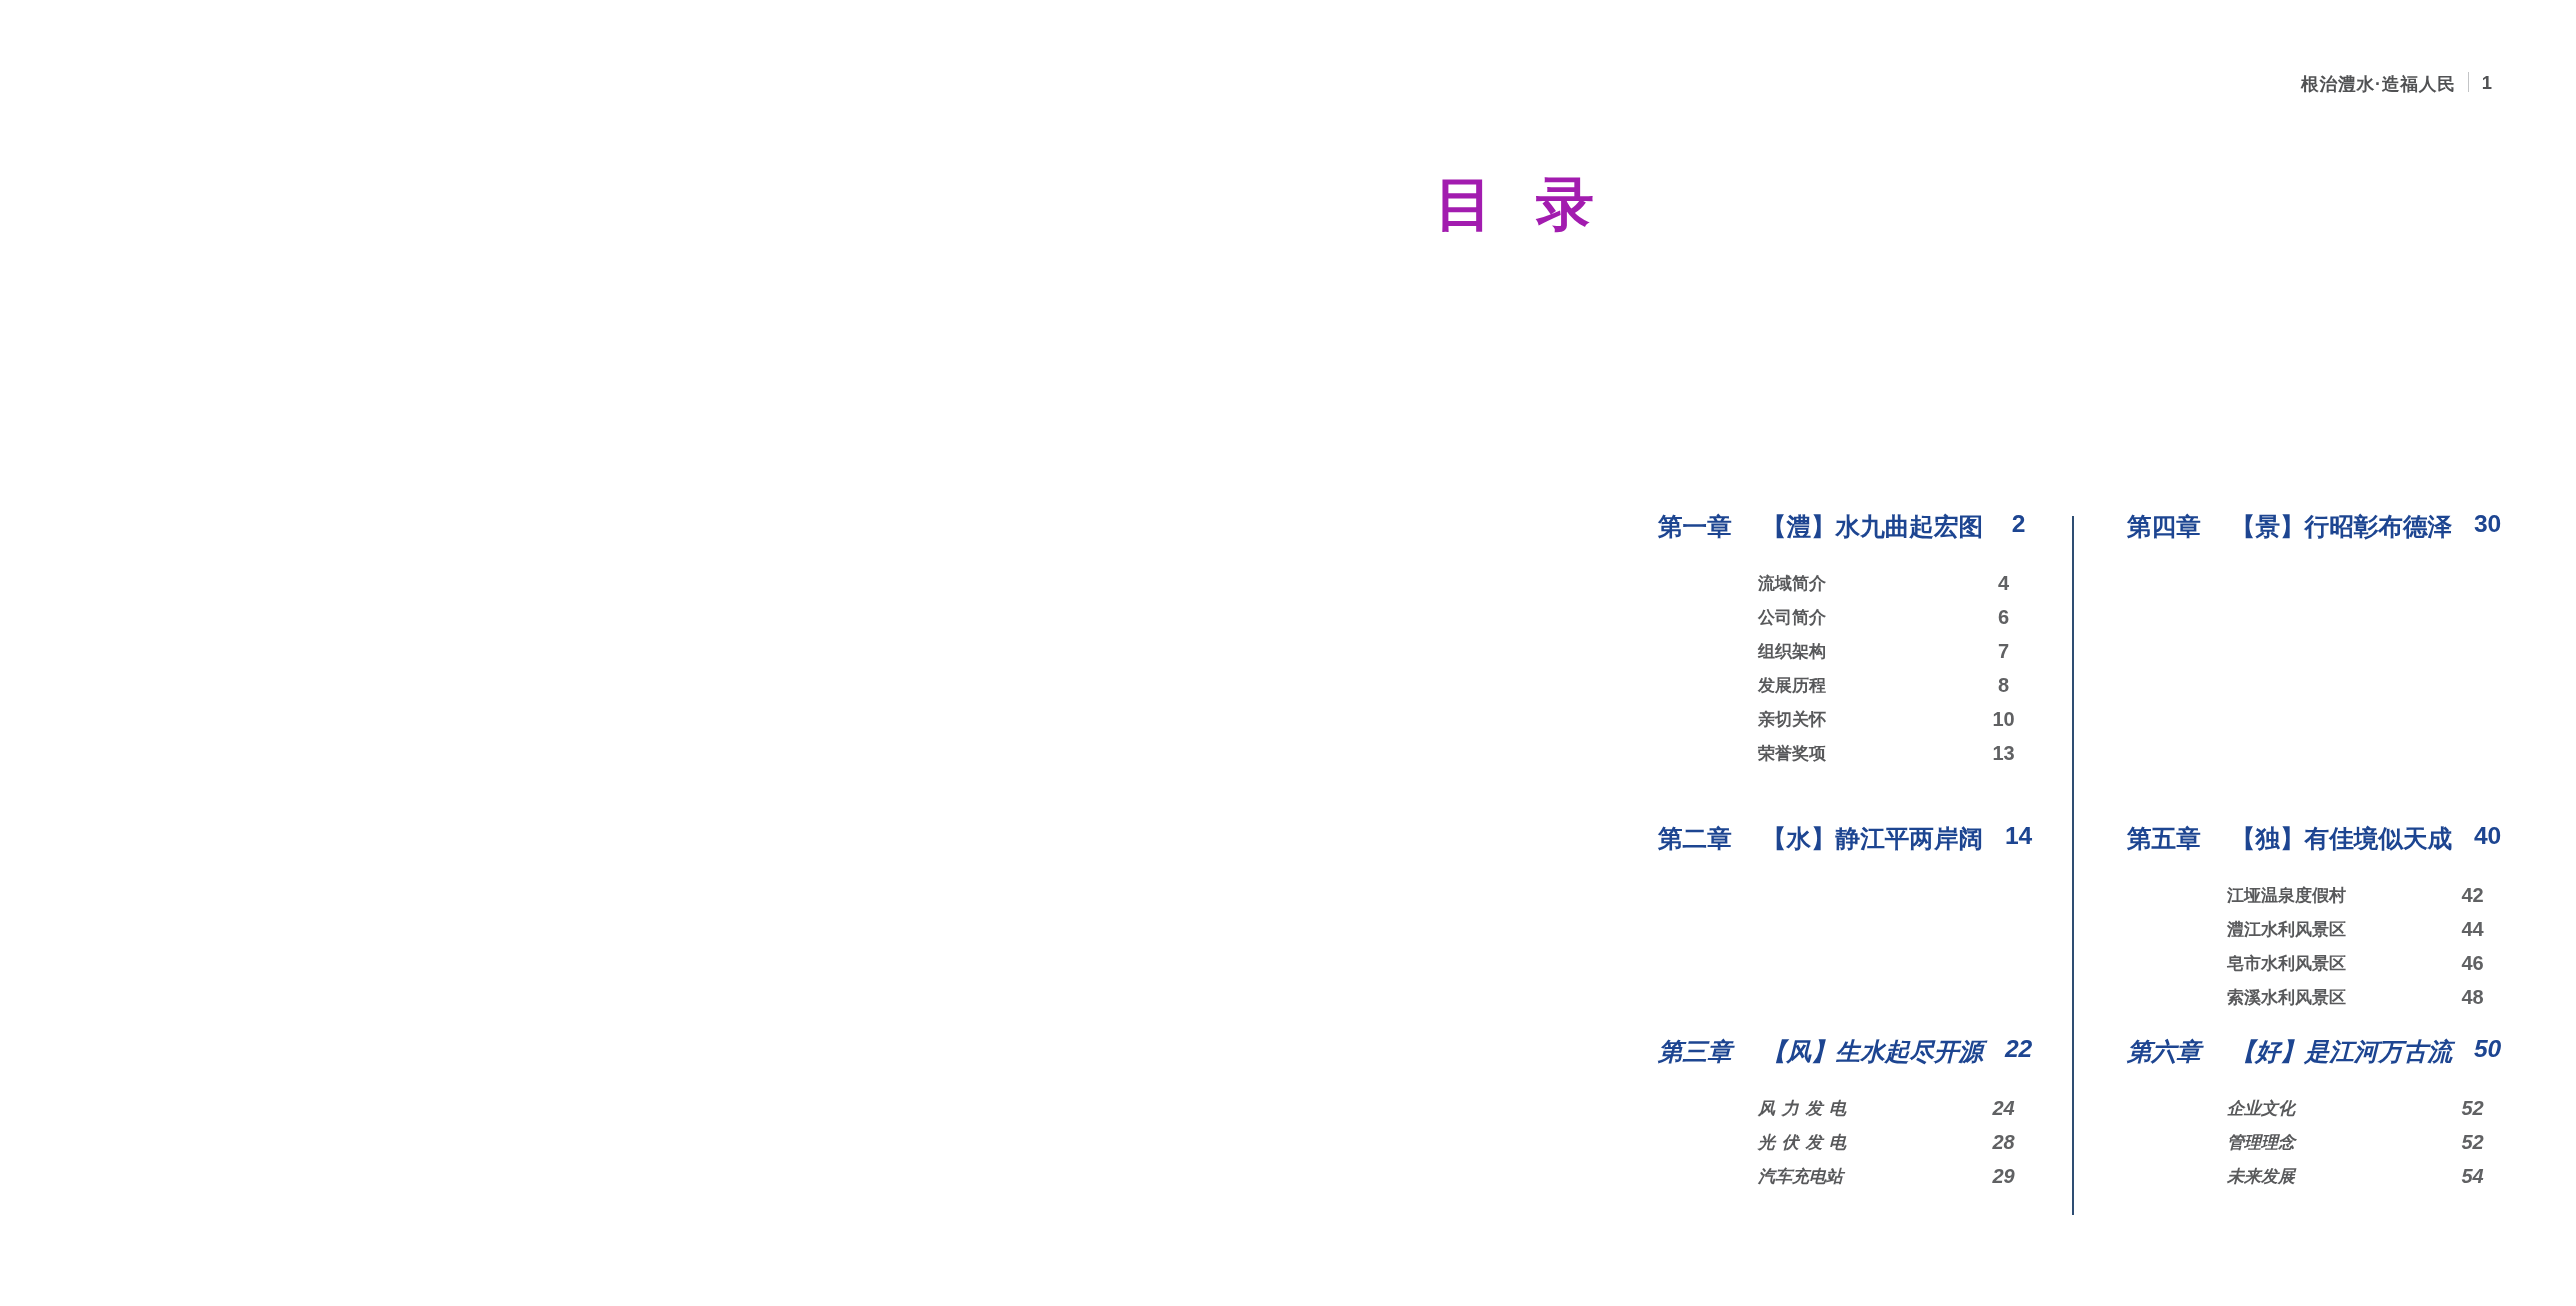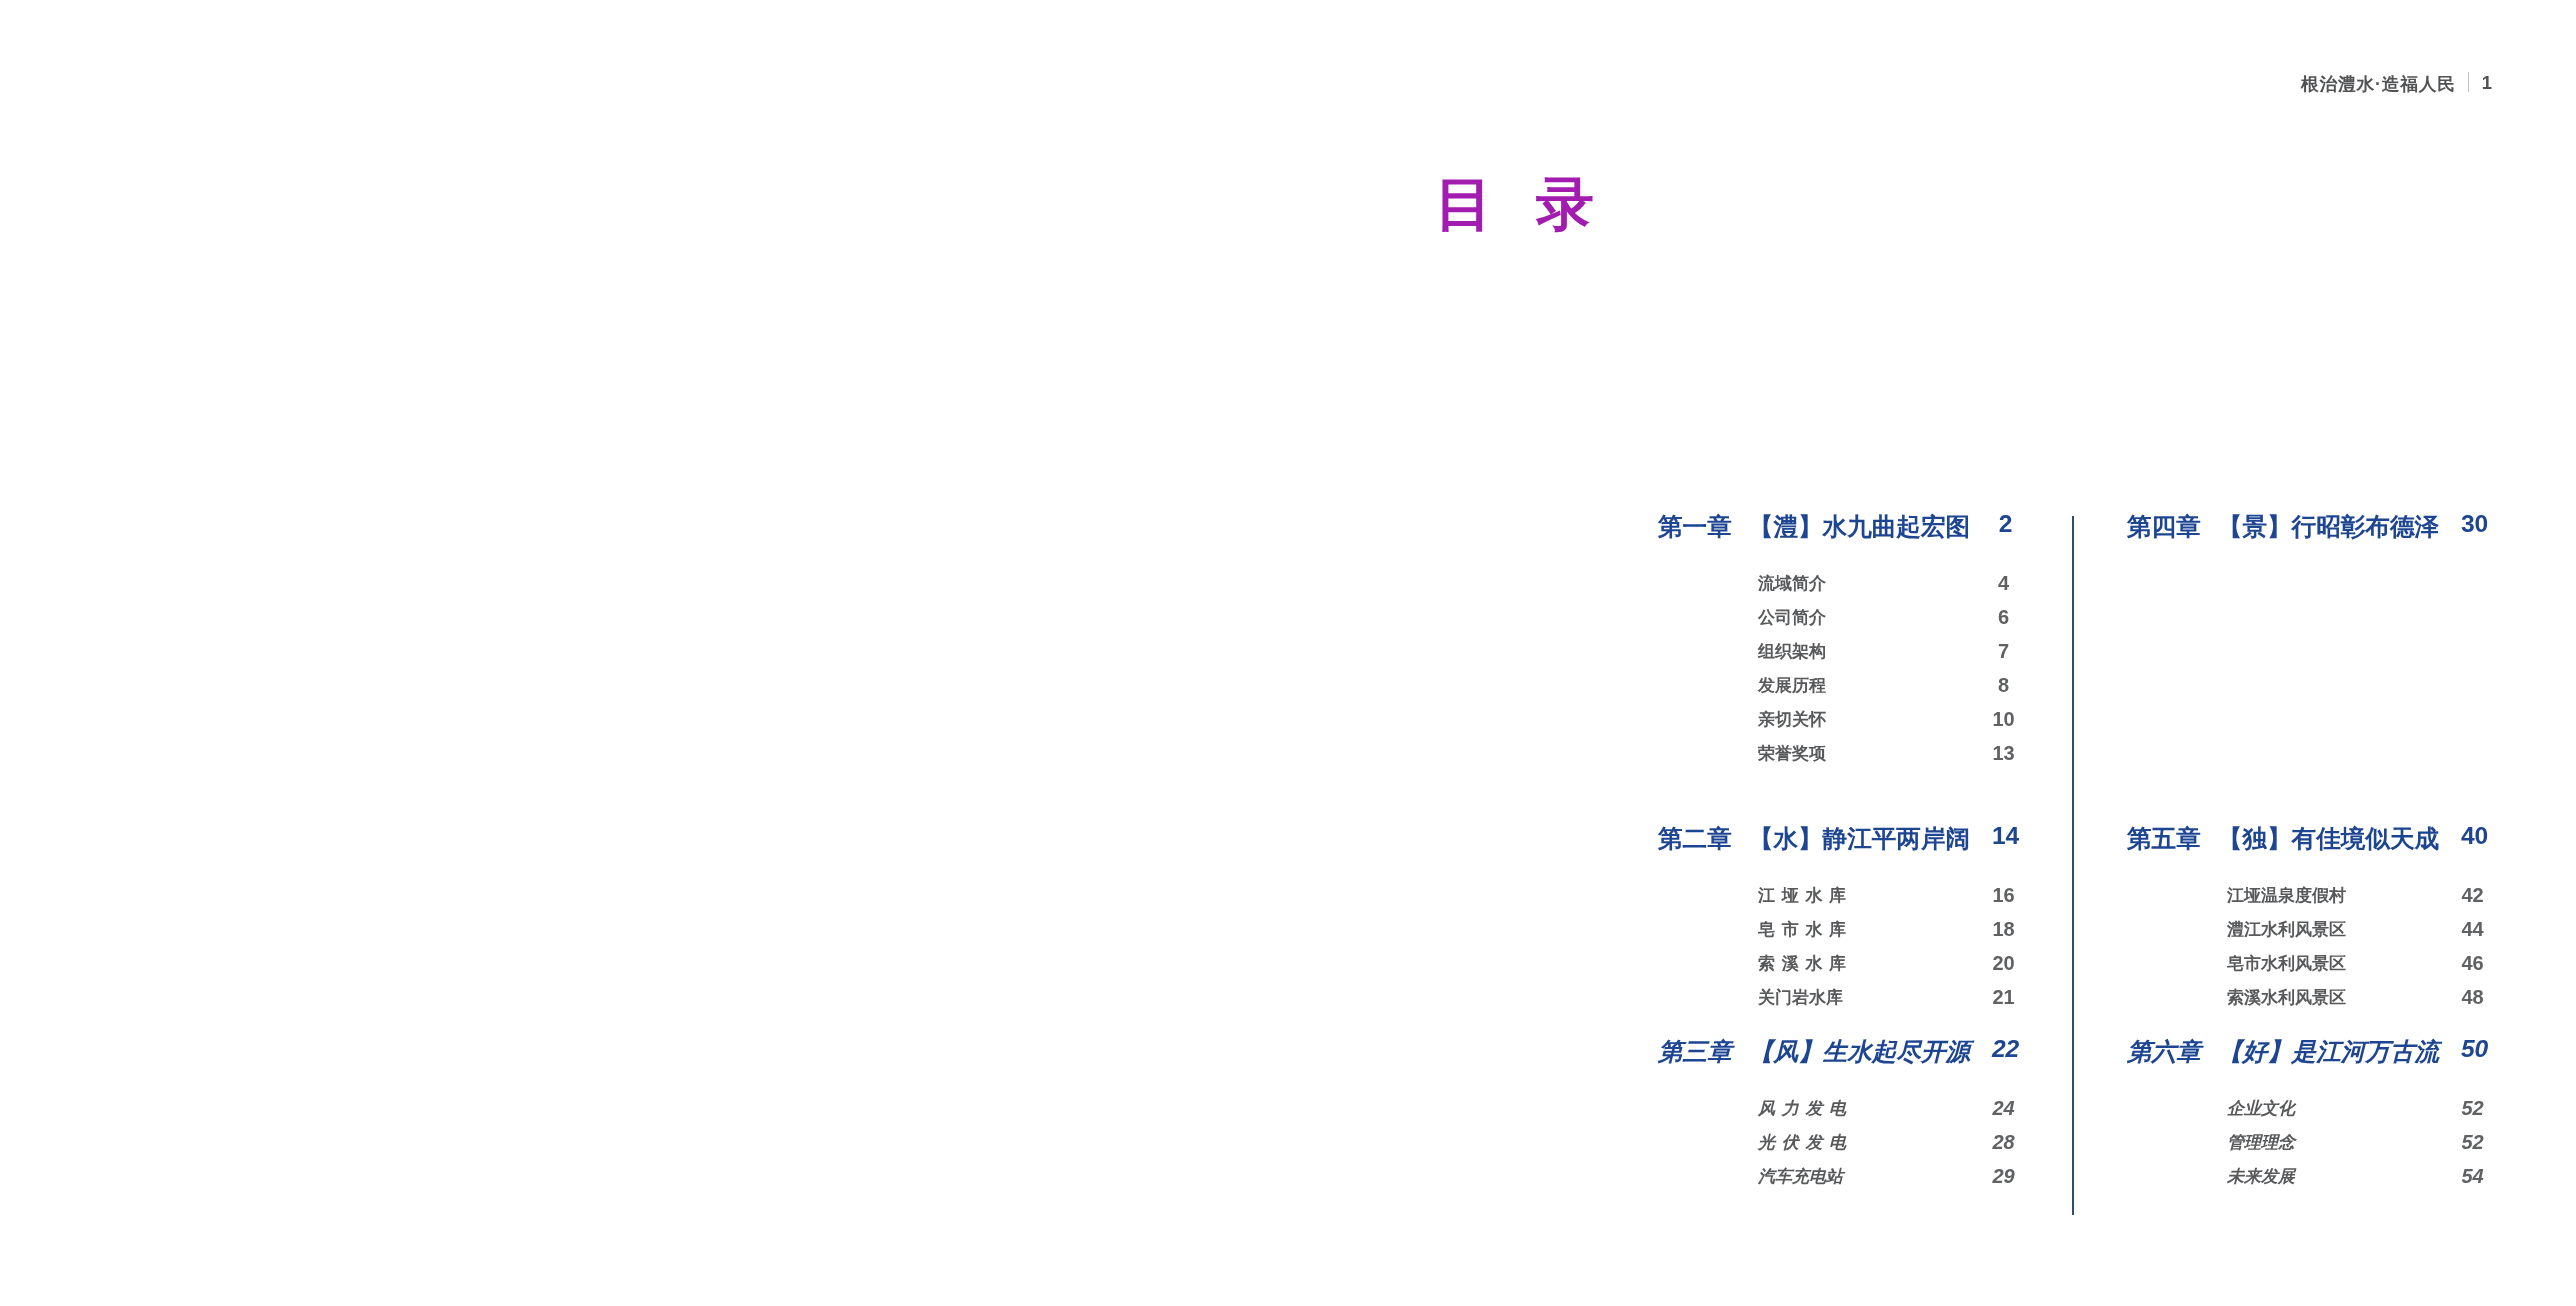--- a/index.html
+++ b/index.html
@@ -43,21 +43,21 @@
 
   .chapter { position:absolute; left:0; width:381px; }
   .chapter.row1 { top:510px; }
   .chapter.row2 { top:822px; }
   .chapter.row3 { top:1035px;font-style:italic; }
 
   .chapter-row { display:flex; height:32px; }
   .chapter-label, .chapter-title, .chapter-page {
     font-size:24.6px; font-weight:bold; color:#1d4591; white-space:nowrap;
   }
-  .chapter-title { margin-left:17px; }
+  .chapter-title { margin-left:30px; }
   .flex-spacer { flex:1 1 auto; }
   .chapter-page { flex:0 0 71px; text-align:center; }
 
   .items { margin:24px 0 0 100px; }
   .item-row { display:flex; align-items:center; height:34px; }
   .item-label {
     font-size:17px; font-weight:bold; color:#58595b; white-space:nowrap;
   }
   .item-label.justified { letter-spacing:6.7px; }
   .item-page {
@@ -121,42 +121,20 @@
     </div>
   </div>
 
   <div class="chapter row2">
     <div class="chapter-row">
       <span class="chapter-label">第二章</span>
       <span class="chapter-title">【水】静江平两岸阔</span>
       <span class="flex-spacer"></span>
       <span class="chapter-page">14</span>
     </div>
-    <div class="items">
-      <div class="item-row">
-        <span class="item-label justified">江垭水库</span>
-        <span class="flex-spacer"></span>
-        <span class="item-page">16</span>
-      </div>
-      <div class="item-row">
-        <span class="item-label justified">皂市水库</span>
-        <span class="flex-spacer"></span>
-        <span class="item-page">18</span>
-      </div>
-      <div class="item-row">
-        <span class="item-label justified">索溪水库</span>
-        <span class="flex-spacer"></span>
-        <span class="item-page">20</span>
-      </div>
-      <div class="item-row">
-        <span class="item-label">关门岩水库</span>
-        <span class="flex-spacer"></span>
-        <span class="item-page">21</span>
-      </div>
-    </div>
   </div>
 
   <div class="chapter row3">
     <div class="chapter-row">
       <span class="chapter-label">第三章</span>
       <span class="chapter-title">【风】生水起尽开源</span>
       <span class="flex-spacer"></span>
       <span class="chapter-page">22</span>
     </div>
     <div class="items">

